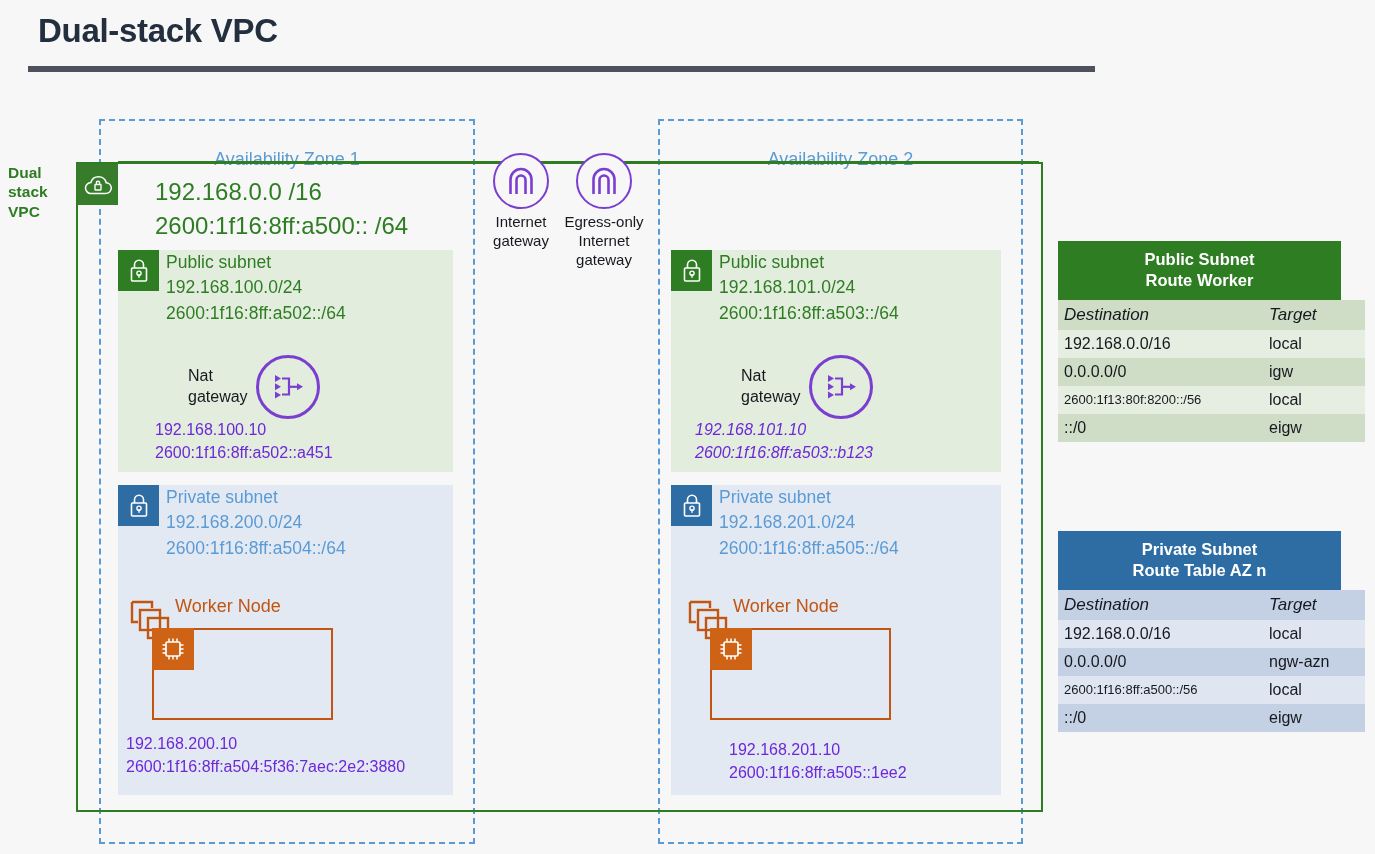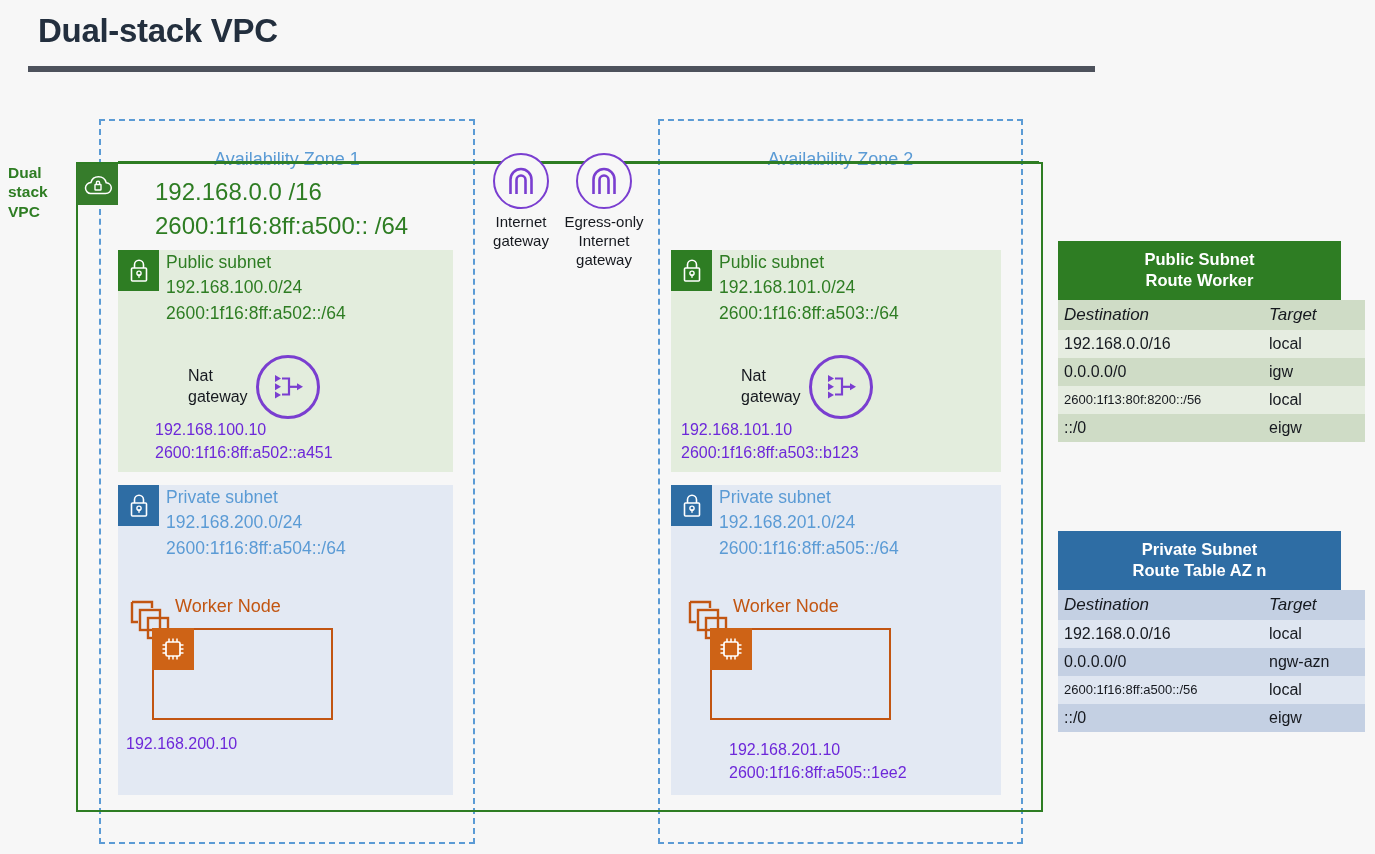--- a/index.html
+++ b/index.html
@@ -276,20 +276,21 @@
           <path d="M10 21v3.5M14 21v3.5M18 21v3.5"></path>
           <path d="M7 10H3.5M7 14H3.5M7 18H3.5"></path>
           <path d="M21 10h3.5M21 14h3.5M21 18h3.5"></path>
         </g>
       </svg>
     </div>
   </div>
 
   <div class="subnet-ips" style="left:8px;top:247px;">
     <div>192.168.200.10</div>
+    <div>2600:1f16:8ff:a504:5f36:7aec:2e2:3880</div>
   </div>
 </div>
 
 <div class="subnet" style="left:671px;top:250px;width:330px;height:222px;">
   <div class="subnet-body public-body"></div>
   <div class="subnet-lock lock-green">
     <svg width="22" height="26" viewBox="0 0 22 26">
       <rect x="3.5" y="10" width="15" height="13" rx="1" fill="none" stroke="#fff" stroke-width="1.6"></rect>
       <path d="M6.5 10V6.8a4.5 4.5 0 019 0V10" fill="none" stroke="#fff" stroke-width="1.6"></path>
       <circle cx="11" cy="15.2" r="2.1" fill="none" stroke="#fff" stroke-width="1.4"></circle>
@@ -312,21 +313,21 @@
         <path d="M4 4l6 3.5L4 11z" fill="#7a3ed0"></path>
         <path d="M4 12.3l6 3.5-6 3.5z" fill="#7a3ed0"></path>
         <path d="M4 20.6l6 3.5-6 3.5z" fill="#7a3ed0"></path>
         <path d="M11 7.5h7v16h-7" fill="none" stroke="#7a3ed0" stroke-width="2.2"></path>
         <path d="M18 15.8h10" fill="none" stroke="#7a3ed0" stroke-width="2.2"></path>
         <path d="M26 12.3l6 3.5-6 3.5z" fill="#7a3ed0"></path>
       </svg>
     </div>
   </div>
 
-  <div class="subnet-ips" style="left:10px;top:168px;">
+  <div class="subnet-ips" style="left:24px;top:168px;font-style:italic;">
     <div>192.168.101.10</div>
     <div>2600:1f16:8ff:a503::b123</div>
   </div>
 </div>
 
 <div class="subnet" style="left:671px;top:485px;width:330px;height:310px;">
   <div class="subnet-body private-body"></div>
   <div class="subnet-lock lock-blue">
     <svg width="22" height="26" viewBox="0 0 22 26">
       <rect x="3.5" y="10" width="15" height="13" rx="1" fill="none" stroke="#fff" stroke-width="1.6"></rect>

